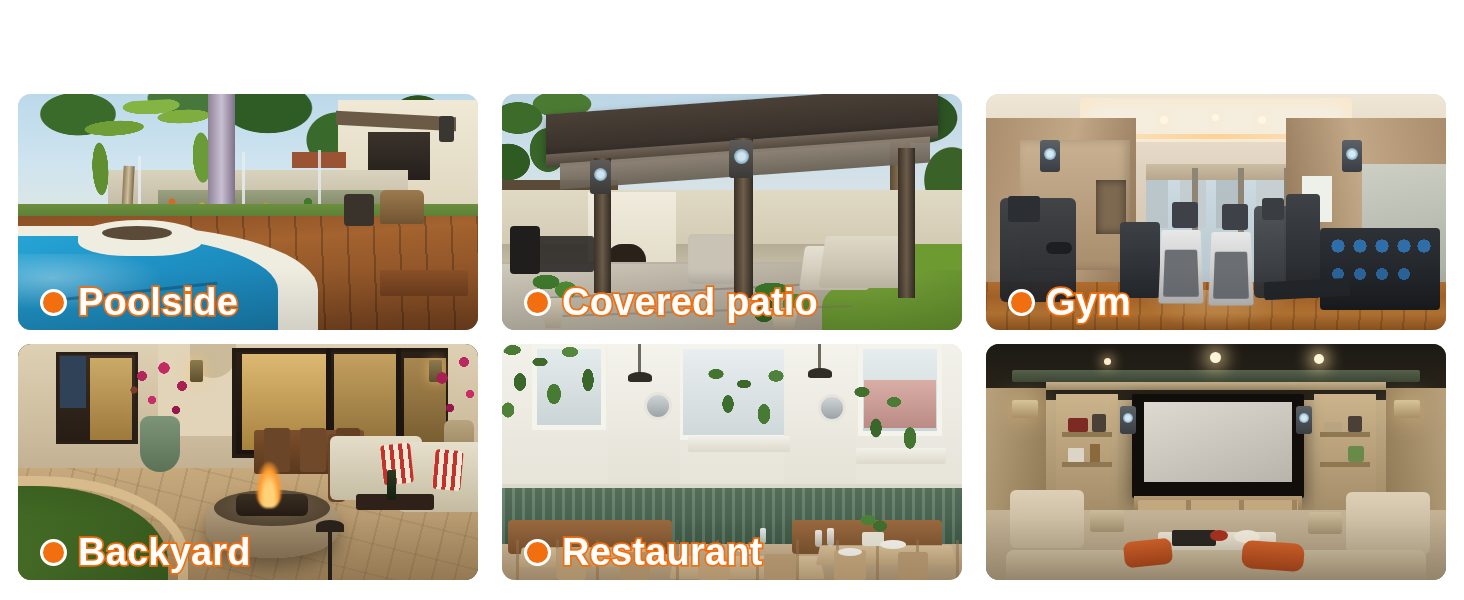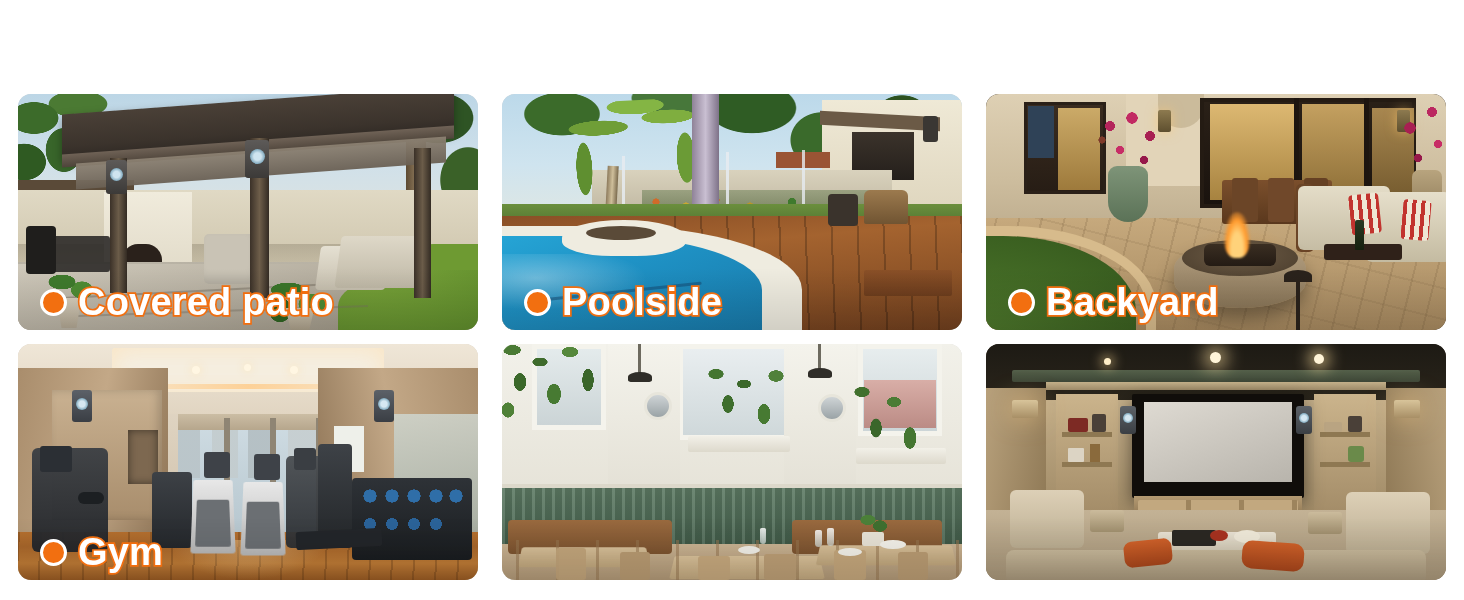--- a/index.html
+++ b/index.html
@@ -490,20 +490,57 @@
 </head>
 <body>
 
 <div class="page">
 
 
   <div class="grid">
 
     <div class="card">
       <div class="scene">
+        <div class="s2-sky"></div>
+        <div class="s2-trees"></div>
+        <div class="s2-house"></div>
+        <div class="s2-roofRed"></div>
+        <div class="s2-eave"></div>
+        <div class="s2-window"></div>
+        <div class="s2-spk"></div>
+        <div class="s2-fenceWall"></div>
+        <div class="s2-flowers"></div>
+        <div class="s2-palm"></div>
+        <div class="s2-palmTrunk"></div>
+        <div class="s2-bigTrunk"></div>
+        <div class="s2-post1"></div>
+        <div class="s2-post2"></div>
+        <div class="s2-post3"></div>
+        <div class="s2-lawn"></div>
+        <div class="s2-deck"></div>
+        <div class="s2-deckLines"></div>
+        <div class="s2-chair"></div>
+        <div class="s2-tbl"></div>
+        <div class="s2-coping"></div>
+        <div class="s2-pool"></div>
+        <div class="s2-poolHi"></div>
+        <div class="s2-poolLine"></div>
+        <div class="s2-island"></div>
+        <div class="s2-islandSoil"></div>
+        <div class="s2-step"></div>
+      </div>
+      <div class="label-scrim"></div>
+      <div class="card-label">
+        <span class="bullet-icon"></span>
+        <span class="label-text">Poolside</span>
+      </div>
+    </div>
+
+    <div class="card">
+      <div class="scene">
         <div class="s1-sky"></div>
         <div class="s1-treesL"></div>
         <div class="s1-treesR"></div>
         <div class="s1-pineTrunk"></div>
         <div class="s1-houseL"></div>
         <div class="s1-houseLroof"></div>
         <div class="s1-houseR"></div>
         <div class="s1-blue"></div>
         <div class="s1-wallBack"></div>
         <div class="s1-wallShadow"></div>
@@ -535,108 +572,20 @@
         <div class="s1-spkMc"></div>
         <div class="s1-plant1"></div>
         <div class="s1-pot1"></div>
         <div class="s1-plant2"></div>
         <div class="s1-pot2"></div>
       </div>
       <div class="label-scrim"></div>
       <div class="card-label">
         <span class="bullet-icon"></span>
         <span class="label-text">Covered patio</span>
-      </div>
-    </div>
-
-    <div class="card">
-      <div class="scene">
-        <div class="s2-sky"></div>
-        <div class="s2-trees"></div>
-        <div class="s2-house"></div>
-        <div class="s2-roofRed"></div>
-        <div class="s2-eave"></div>
-        <div class="s2-window"></div>
-        <div class="s2-spk"></div>
-        <div class="s2-fenceWall"></div>
-        <div class="s2-flowers"></div>
-        <div class="s2-palm"></div>
-        <div class="s2-palmTrunk"></div>
-        <div class="s2-bigTrunk"></div>
-        <div class="s2-post1"></div>
-        <div class="s2-post2"></div>
-        <div class="s2-post3"></div>
-        <div class="s2-lawn"></div>
-        <div class="s2-deck"></div>
-        <div class="s2-deckLines"></div>
-        <div class="s2-chair"></div>
-        <div class="s2-tbl"></div>
-        <div class="s2-coping"></div>
-        <div class="s2-pool"></div>
-        <div class="s2-poolHi"></div>
-        <div class="s2-poolLine"></div>
-        <div class="s2-island"></div>
-        <div class="s2-islandSoil"></div>
-        <div class="s2-step"></div>
-      </div>
-      <div class="label-scrim"></div>
-      <div class="card-label">
-        <span class="bullet-icon"></span>
-        <span class="label-text">Poolside</span>
-      </div>
-    </div>
-
-    <div class="card">
-      <div class="scene">
-        <div class="s3-bg"></div>
-        <div class="s3-house"></div>
-        <div class="s3-archWall"></div>
-        <div class="s3-arch"></div>
-        <div class="s3-doorsL"></div>
-        <div class="s3-doorsLglow"></div>
-        <div class="s3-winL"></div>
-        <div class="s3-bigOpen"></div>
-        <div class="s3-glow1"></div>
-        <div class="s3-glow2"></div>
-        <div class="s3-glow3"></div>
-        <div class="s3-mull1"></div>
-        <div class="s3-mull2"></div>
-        <div class="s3-sconceL"></div>
-        <div class="s3-sconceR"></div>
-        <div class="s3-patio"></div>
-        <div class="s3-paverLines"></div>
-        <div class="s3-lawn"></div>
-        <div class="s3-border"></div>
-        <div class="s3-bougL"></div>
-        <div class="s3-bougR"></div>
-        <div class="s3-urn"></div>
-        <div class="s3-urnR"></div>
-        <div class="s3-dining"></div>
-        <div class="s3-chairD1"></div>
-        <div class="s3-chairD2"></div>
-        <div class="s3-chairD3"></div>
-        <div class="s3-sofaR1arm"></div>
-        <div class="s3-sofaR1"></div>
-        <div class="s3-sofaR2"></div>
-        <div class="s3-stripe1"></div>
-        <div class="s3-stripe2"></div>
-        <div class="s3-sideTbl"></div>
-        <div class="s3-bottle"></div>
-        <div class="s3-glowPit"></div>
-        <div class="s3-firepit"></div>
-        <div class="s3-firepitTop"></div>
-        <div class="s3-logs"></div>
-        <div class="s3-flame"></div>
-        <div class="s3-lamp"></div>
-        <div class="s3-lampPost"></div>
-      </div>
-      <div class="label-scrim"></div>
-      <div class="card-label">
-        <span class="bullet-icon"></span>
-        <span class="label-text">Backyard</span>
       </div>
     </div>
 
     <div class="card">
       <div class="scene">
         <div class="s4-bg"></div>
         <div class="s4-ceiling"></div>
         <div class="s4-coffer"></div>
         <div class="s4-cofferGlow"></div>
         <div class="s4-dl1"></div>
@@ -681,20 +630,71 @@
       </div>
       <div class="label-scrim"></div>
       <div class="card-label">
         <span class="bullet-icon"></span>
         <span class="label-text">Gym</span>
       </div>
     </div>
 
     <div class="card">
       <div class="scene">
+        <div class="s3-bg"></div>
+        <div class="s3-house"></div>
+        <div class="s3-archWall"></div>
+        <div class="s3-arch"></div>
+        <div class="s3-doorsL"></div>
+        <div class="s3-doorsLglow"></div>
+        <div class="s3-winL"></div>
+        <div class="s3-bigOpen"></div>
+        <div class="s3-glow1"></div>
+        <div class="s3-glow2"></div>
+        <div class="s3-glow3"></div>
+        <div class="s3-mull1"></div>
+        <div class="s3-mull2"></div>
+        <div class="s3-sconceL"></div>
+        <div class="s3-sconceR"></div>
+        <div class="s3-patio"></div>
+        <div class="s3-paverLines"></div>
+        <div class="s3-lawn"></div>
+        <div class="s3-border"></div>
+        <div class="s3-bougL"></div>
+        <div class="s3-bougR"></div>
+        <div class="s3-urn"></div>
+        <div class="s3-urnR"></div>
+        <div class="s3-dining"></div>
+        <div class="s3-chairD1"></div>
+        <div class="s3-chairD2"></div>
+        <div class="s3-chairD3"></div>
+        <div class="s3-sofaR1arm"></div>
+        <div class="s3-sofaR1"></div>
+        <div class="s3-sofaR2"></div>
+        <div class="s3-stripe1"></div>
+        <div class="s3-stripe2"></div>
+        <div class="s3-sideTbl"></div>
+        <div class="s3-bottle"></div>
+        <div class="s3-glowPit"></div>
+        <div class="s3-firepit"></div>
+        <div class="s3-firepitTop"></div>
+        <div class="s3-logs"></div>
+        <div class="s3-flame"></div>
+        <div class="s3-lamp"></div>
+        <div class="s3-lampPost"></div>
+      </div>
+      <div class="label-scrim"></div>
+      <div class="card-label">
+        <span class="bullet-icon"></span>
+        <span class="label-text">Backyard</span>
+      </div>
+    </div>
+
+    <div class="card">
+      <div class="scene">
         <div class="s5-bg"></div>
         <div class="s5-wallTop"></div>
         <div class="s5-winL"></div>
         <div class="s5-winC"></div>
         <div class="s5-winR"></div>
         <div class="s5-winRpink"></div>
         <div class="s5-colL"></div>
         <div class="s5-colR"></div>
         <div class="s5-disc1"></div>
         <div class="s5-disc2"></div>
@@ -726,20 +726,24 @@
         <div class="s5-centerPlant"></div>
         <div class="s5-centerPot"></div>
         <div class="s5-plate1"></div>
         <div class="s5-plate2"></div>
         <div class="s5-plate3"></div>
         <div class="s5-glass1"></div>
         <div class="s5-glass2"></div>
         <div class="s5-glass3"></div>
       </div>
       <div class="label-scrim"></div>
+      <div class="card-label">
+        <span class="bullet-icon"></span>
+        <span class="label-text">Restaurant</span>
+      </div>
     </div>
 
     <div class="card">
       <div class="scene">
         <div class="s6-bg"></div>
         <div class="s6-wallBack"></div>
         <div class="s6-ceil"></div>
         <div class="s6-ceilTrim"></div>
         <div class="s6-ceilTrim2"></div>
         <div class="s6-spot1"></div>

